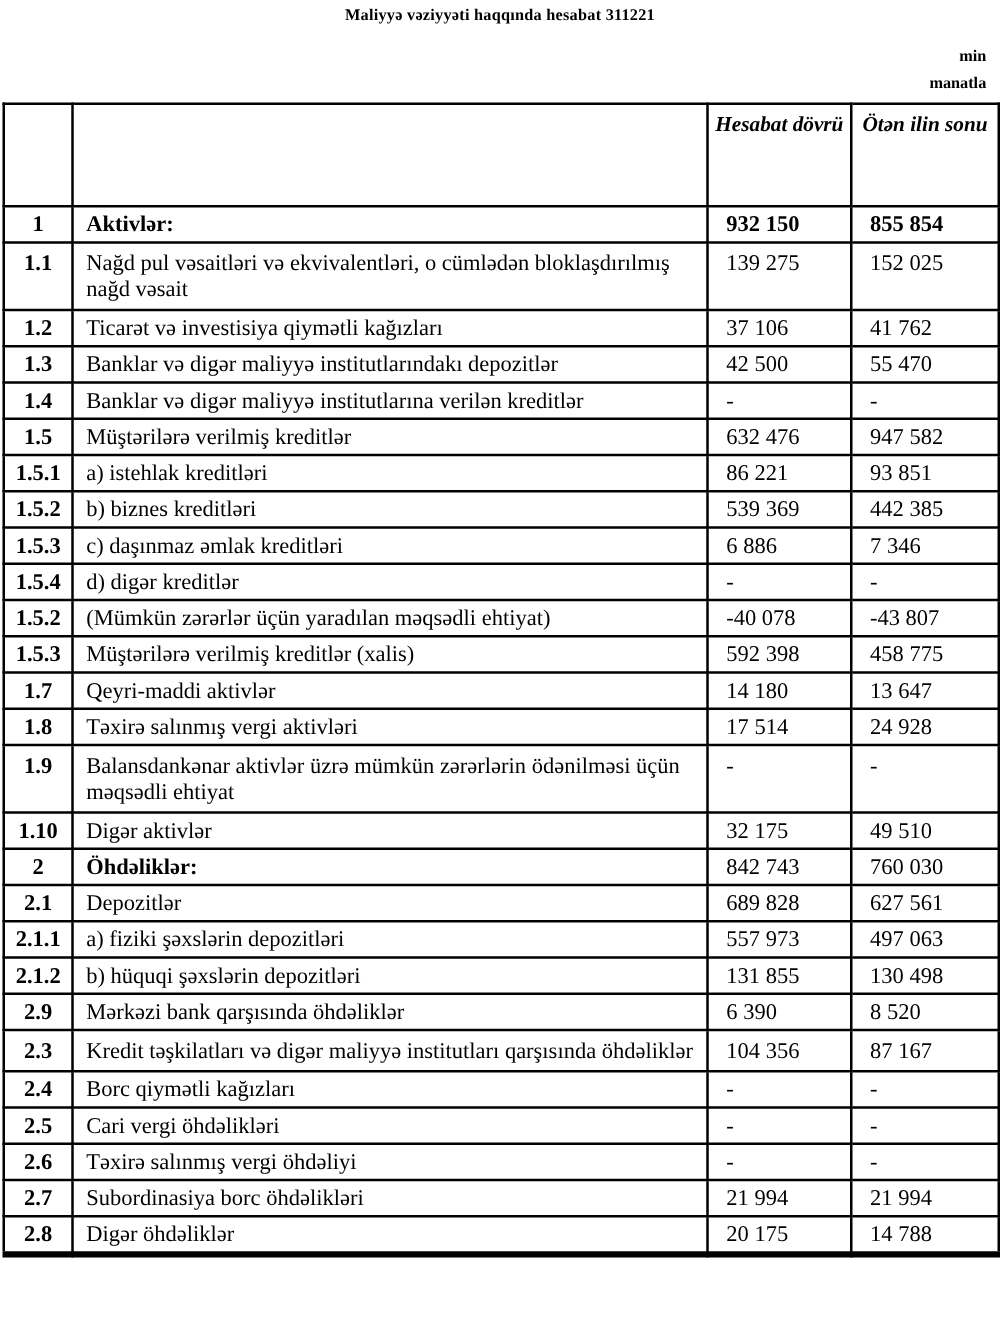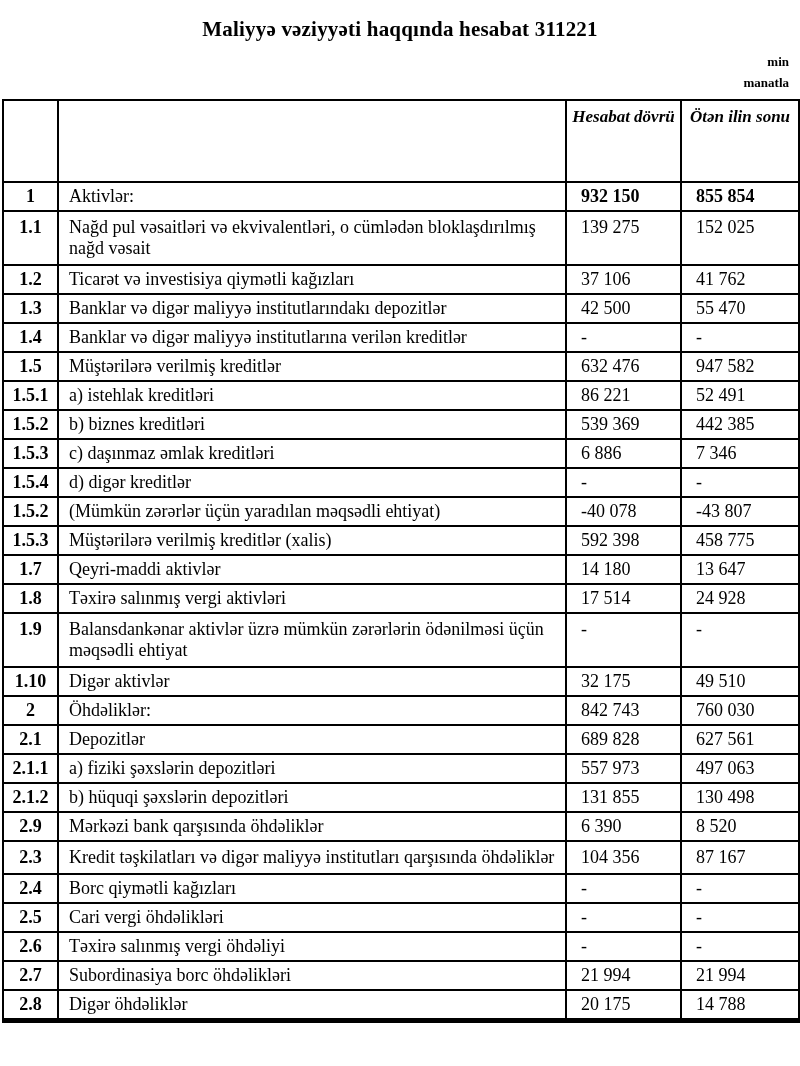--- a/index.html
+++ b/index.html
@@ -6,23 +6,23 @@
   .page {
     position: relative;
     width: 800px;
     height: 1066px;
     background: #ffffff;
     color: #000000;
     font-family: "Liberation Serif", "DejaVu Serif", serif;
     overflow: hidden;
   }
   .title {
-    margin-top: 18px;
+    margin-top: 1px;
     text-align: center;
-    font-size: 21px;
+    font-size: 13px;
     font-weight: bold;
     line-height: 22px;
     letter-spacing: 0.2px;
   }
   .unit-note {
     margin: 11px 11px 0 0;
     text-align: right;
     font-size: 13px;
     font-weight: bold;
     line-height: 21px;
@@ -53,21 +53,21 @@
   td {
     vertical-align: top;
     font-size: 18px;
     line-height: 21px;
     padding: 3px 8px 3px 8px;
   }
   td.c-num  { font-weight: bold; text-align: center; padding-left: 2px; padding-right: 2px; }
   td.c-label{ padding-left: 10px; }
   td.c-val  { padding-left: 14px; }
   tr.tall td { padding-top: 5px; padding-bottom: 5px; }
-  tr.bold-label  td.c-label { font-weight: normal; }
+  tr.bold-label  td.c-label { font-weight: bold; }
   tr.bold-values td.c-val   { font-weight: bold; }
 </style>
 </head>
 <body>
 
 <div class="page">
 
   <div class="title">Maliyyə vəziyyəti haqqında hesabat 311221</div>
 
   <div class="unit-note">
@@ -124,21 +124,21 @@
         <tr>
           <td class="c-num">1.5</td>
           <td class="c-label">Müştərilərə verilmiş kreditlər</td>
           <td class="c-val">632 476</td>
           <td class="c-val">947 582</td>
         </tr>
         <tr>
           <td class="c-num">1.5.1</td>
           <td class="c-label">a) istehlak kreditləri</td>
           <td class="c-val">86 221</td>
-          <td class="c-val">52 491</td>
+          <td class="c-val">93 851</td>
         </tr>
         <tr>
           <td class="c-num">1.5.2</td>
           <td class="c-label">b) biznes kreditləri</td>
           <td class="c-val">539 369</td>
           <td class="c-val">442 385</td>
         </tr>
         <tr>
           <td class="c-num">1.5.3</td>
           <td class="c-label">c) daşınmaz əmlak kreditləri</td>

